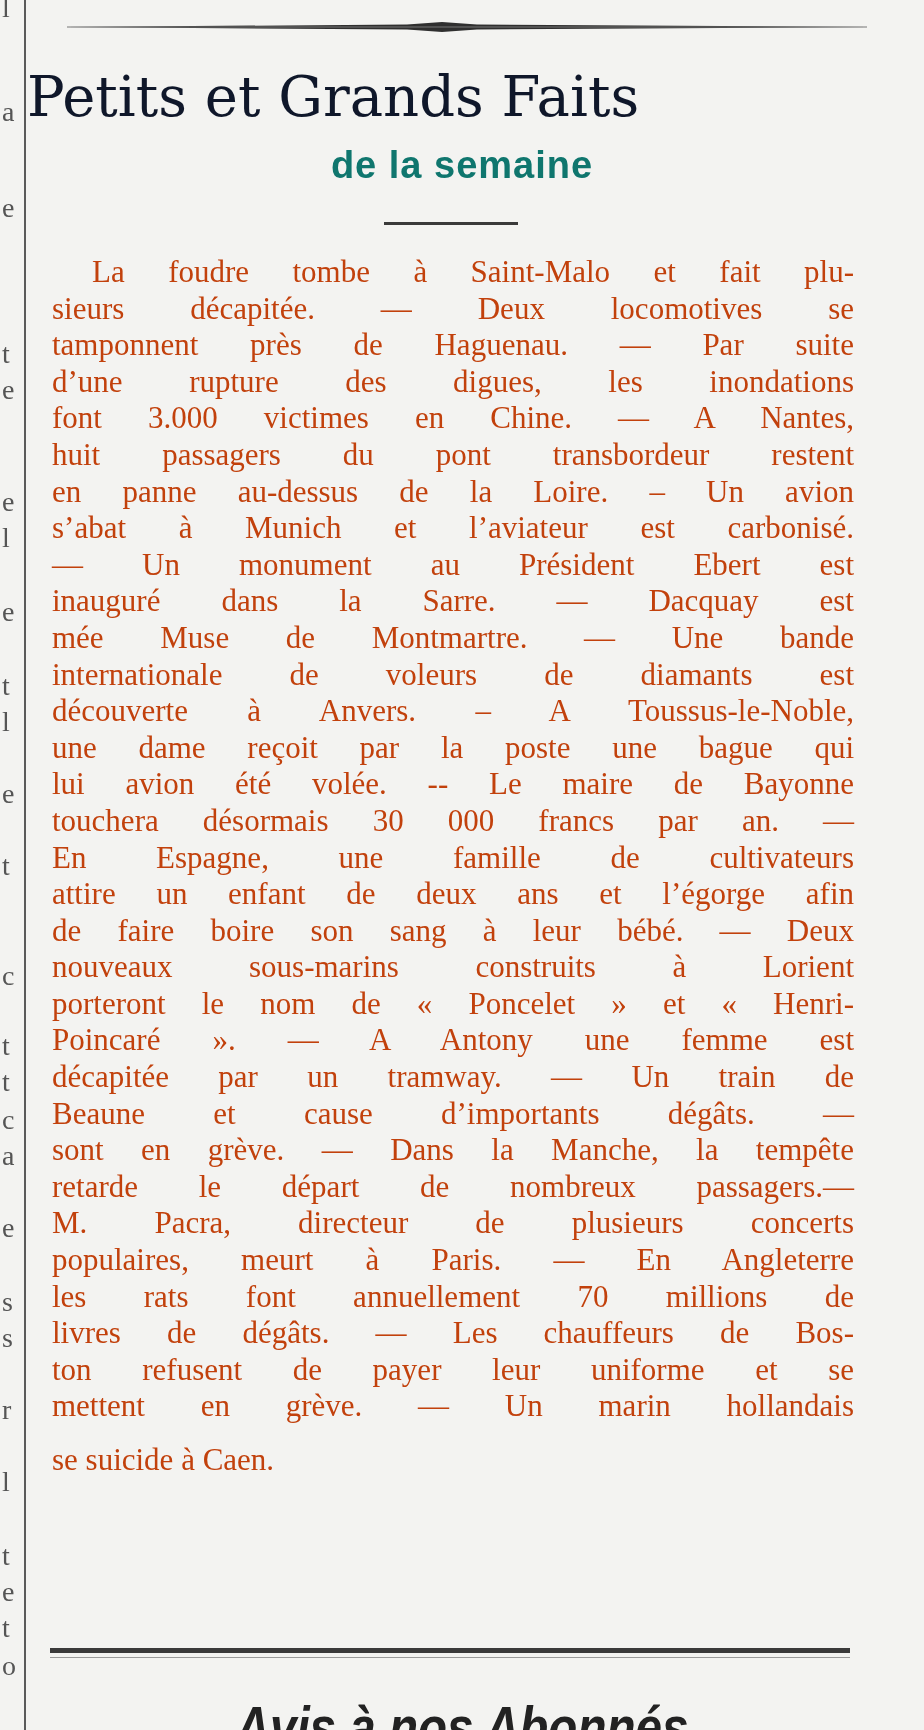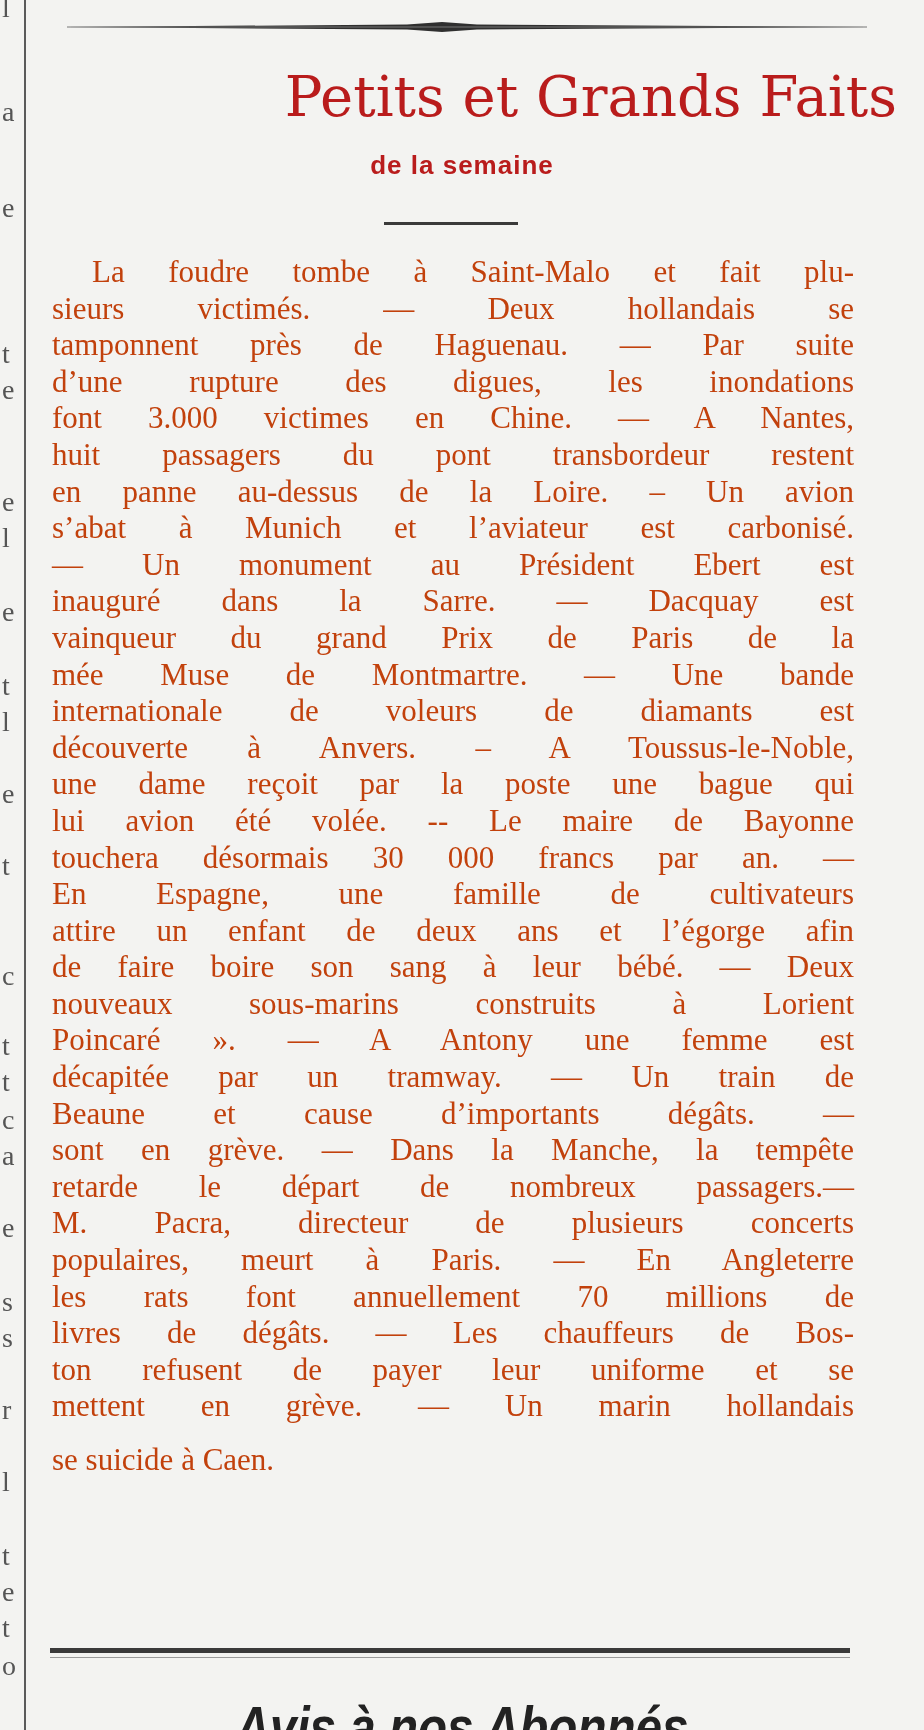--- a/index.html
+++ b/index.html
@@ -52,40 +52,40 @@
       top: 22px;
       width: 800px;
       height: 10px;
     }
     .ornament svg { display: block; }
     .title {
       position: absolute;
       left: 0;
       top: 62px;
       width: 870px;
-      text-align: right;
+      text-align: left;
       font-family: "DejaVu Serif", "Liberation Serif", serif;
       font-size: 56px;
       line-height: 70px;
       font-weight: normal;
-      color: #b91c1c;
+      color: #0f172a;
       letter-spacing: 0px;
       margin: 0;
     }
     .subtitle {
       position: absolute;
       left: 0;
       top: 140px;
       width: 870px;
       text-align: center;
       font-family: "Liberation Sans", "DejaVu Sans", sans-serif;
-      font-size: 26px;
+      font-size: 38px;
       line-height: 50px;
       font-weight: bold;
-      color: #b91c1c;
+      color: #0f766e;
       letter-spacing: 1px;
       margin: 0;
     }
     .short-rule {
       position: absolute;
       left: 357px;
       top: 222px;
       width: 134px;
       height: 3px;
       background: #3a3a3a;
@@ -191,40 +191,40 @@
     </svg>
   </div>
 
   <h1 class="title">Petits et Grands Faits</h1>
   <h2 class="subtitle">de la semaine</h2>
 
   <div class="short-rule"></div>
 
   <div class="body-text">
     <span class="line first">La foudre tombe à Saint-Malo et fait plu-</span>
-    <span class="line">sieurs victimés. — Deux hollandais se</span>
+    <span class="line">sieurs décapitée. — Deux locomotives se</span>
     <span class="line">tamponnent près de Haguenau. — Par suite</span>
     <span class="line">d’une rupture des digues, les inondations</span>
     <span class="line">font 3.000 victimes en Chine. — A Nantes,</span>
     <span class="line">huit passagers du pont transbordeur restent</span>
     <span class="line">en panne au-dessus de la Loire. – Un avion</span>
     <span class="line">s’abat à Munich et l’aviateur est carbonisé.</span>
     <span class="line">— Un monument au Président Ebert est</span>
     <span class="line">inauguré dans la Sarre. — Dacquay est</span>
-    <span class="line">vainqueur du grand Prix de Paris de la</span>
     <span class="line">mée Muse de Montmartre. — Une bande</span>
     <span class="line">internationale de voleurs de diamants est</span>
     <span class="line">découverte à Anvers. – A Toussus-le-Noble,</span>
     <span class="line">une dame reçoit par la poste une bague qui</span>
     <span class="line">lui avion été volée. -- Le maire de Bayonne</span>
     <span class="line">touchera désormais 30 000 francs par an. —</span>
     <span class="line">En Espagne, une famille de cultivateurs</span>
     <span class="line">attire un enfant de deux ans et l’égorge afin</span>
     <span class="line">de faire boire son sang à leur bébé. — Deux</span>
     <span class="line">nouveaux sous-marins construits à Lorient</span>
+    <span class="line">porteront le nom de « Poncelet » et « Henri-</span>
     <span class="line">Poincaré ». — A Antony une femme est</span>
     <span class="line">décapitée par un tramway. — Un train de</span>
     <span class="line">Beaune et cause d’importants dégâts. —</span>
     <span class="line">sont en grève. — Dans la Manche, la tempête</span>
     <span class="line">retarde le départ de nombreux passagers.—</span>
     <span class="line">M. Pacra, directeur de plusieurs concerts</span>
     <span class="line">populaires, meurt à Paris. — En Angleterre</span>
     <span class="line">les rats font annuellement 70 millions de</span>
     <span class="line">livres de dégâts. — Les chauffeurs de Bos-</span>
     <span class="line">ton refusent de payer leur uniforme et se</span>

